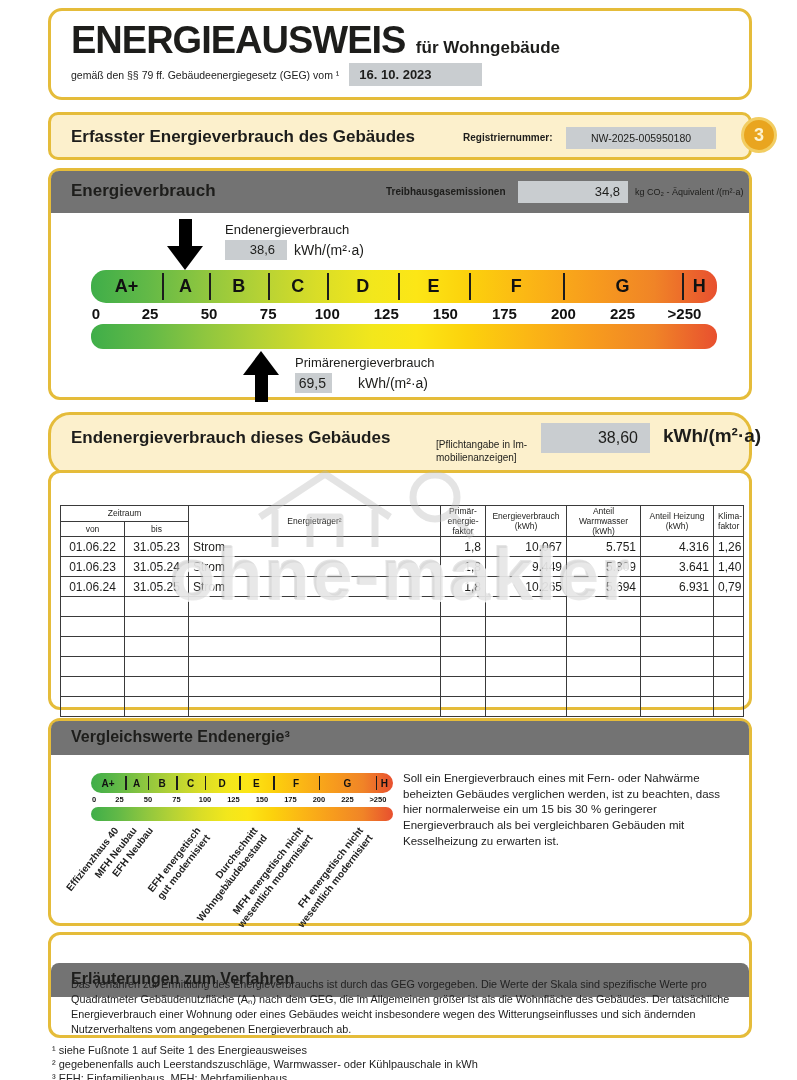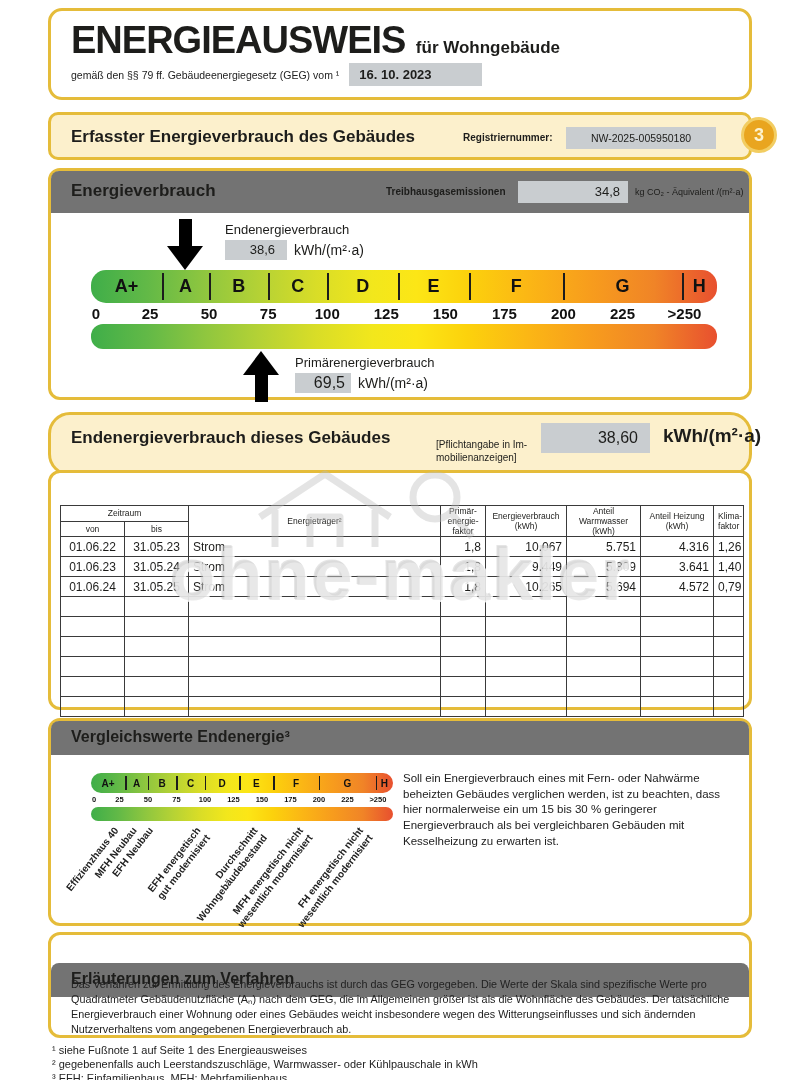--- a/index.html
+++ b/index.html
@@ -125,21 +125,21 @@
       <span class="tick" style="left:84.91%;font-size:15px;">225</span>
       <span class="tick" style="left:94.8%;font-size:15px;">&gt;250</span>
     </div>
     <div class="gradstrip" style="left:40px;top:153px;width:626px;height:25px;"></div>
 
     <div class="arrow" style="left:192px;top:180px;width:36px;">
       <div class="a-head-up"></div>
         <div class="a-shaft"></div>
     </div>
     <span style="position:absolute;left:244px;top:184px;font-size:13px;">Primärenergieverbrauch</span>
-    <span class="gbox" style="position:absolute;left:244px;top:202px;width:56px;height:20px;font-size:16px;line-height:20px;text-align:right;padding-right:6px;">69,5</span>
+    <span class="gbox" style="position:absolute;left:244px;top:202px;width:37px;height:20px;font-size:14px;line-height:20px;text-align:right;padding-right:6px;">69,5</span>
     <span style="position:absolute;left:307px;top:204px;font-size:14px;">kWh/(m²·a)</span>
   </div>
 
   <div class="panel cream" style="left:48px;top:412px;width:704px;height:64px;border-radius:22px;">
     <span class="sect-title" style="position:absolute;left:20px;top:13px;font-size:17px;">Endenergieverbrauch dieses Gebäudes</span>
     <div style="position:absolute;left:385px;top:24px;font-size:10px;line-height:1.25;">
       <div>[Pflichtangabe in Im-</div>
       <div>mobilienanzeigen]</div>
     </div>
     <span class="gbox" style="position:absolute;left:490px;top:8px;width:109px;height:30px;font-size:16px;line-height:30px;text-align:right;padding-right:12px;">38,60</span>
@@ -194,21 +194,21 @@
           <td class="cnum">3.641</td>
           <td class="cnum">1,40</td>
         </tr>
         <tr>
           <td class="cdate">01.06.24</td>
           <td class="cdate">31.05.25</td>
           <td class="ctext">Strom</td>
           <td class="cnum">1,8</td>
           <td class="cnum">10.265</td>
           <td class="cnum">5.694</td>
-          <td class="cnum">4.572</td>
+          <td class="cnum">6.931</td>
           <td class="cnum">0,79</td>
         </tr>
         <tr>
             <td></td>
             <td></td>
             <td></td>
             <td></td>
             <td></td>
             <td></td>
             <td></td>

